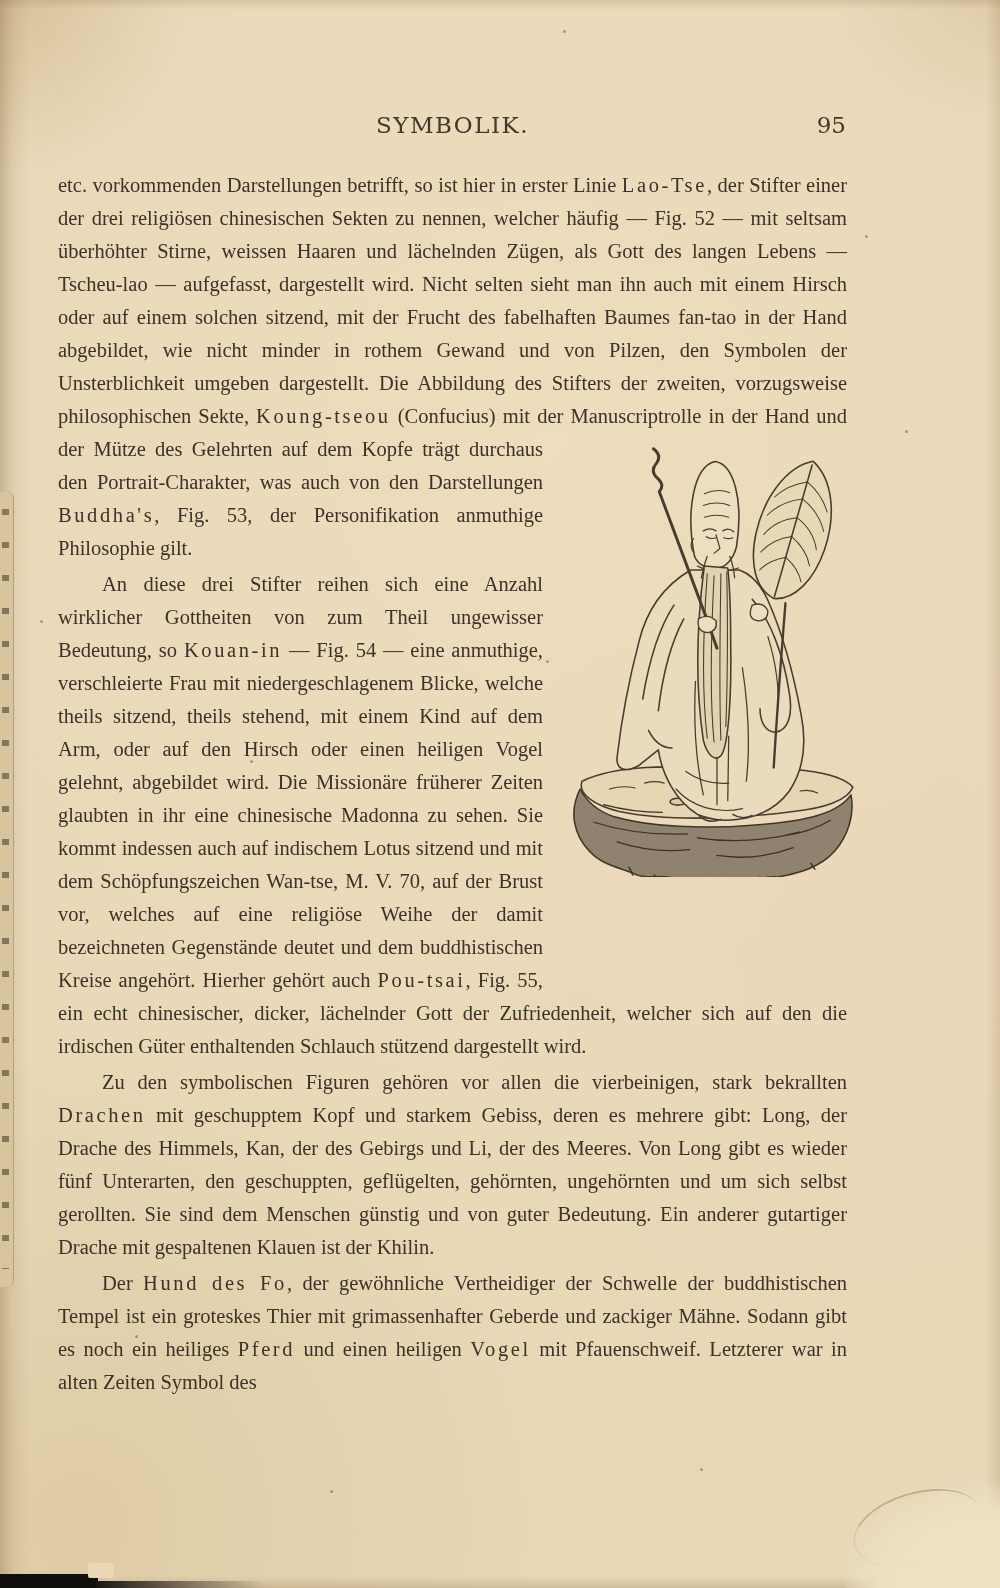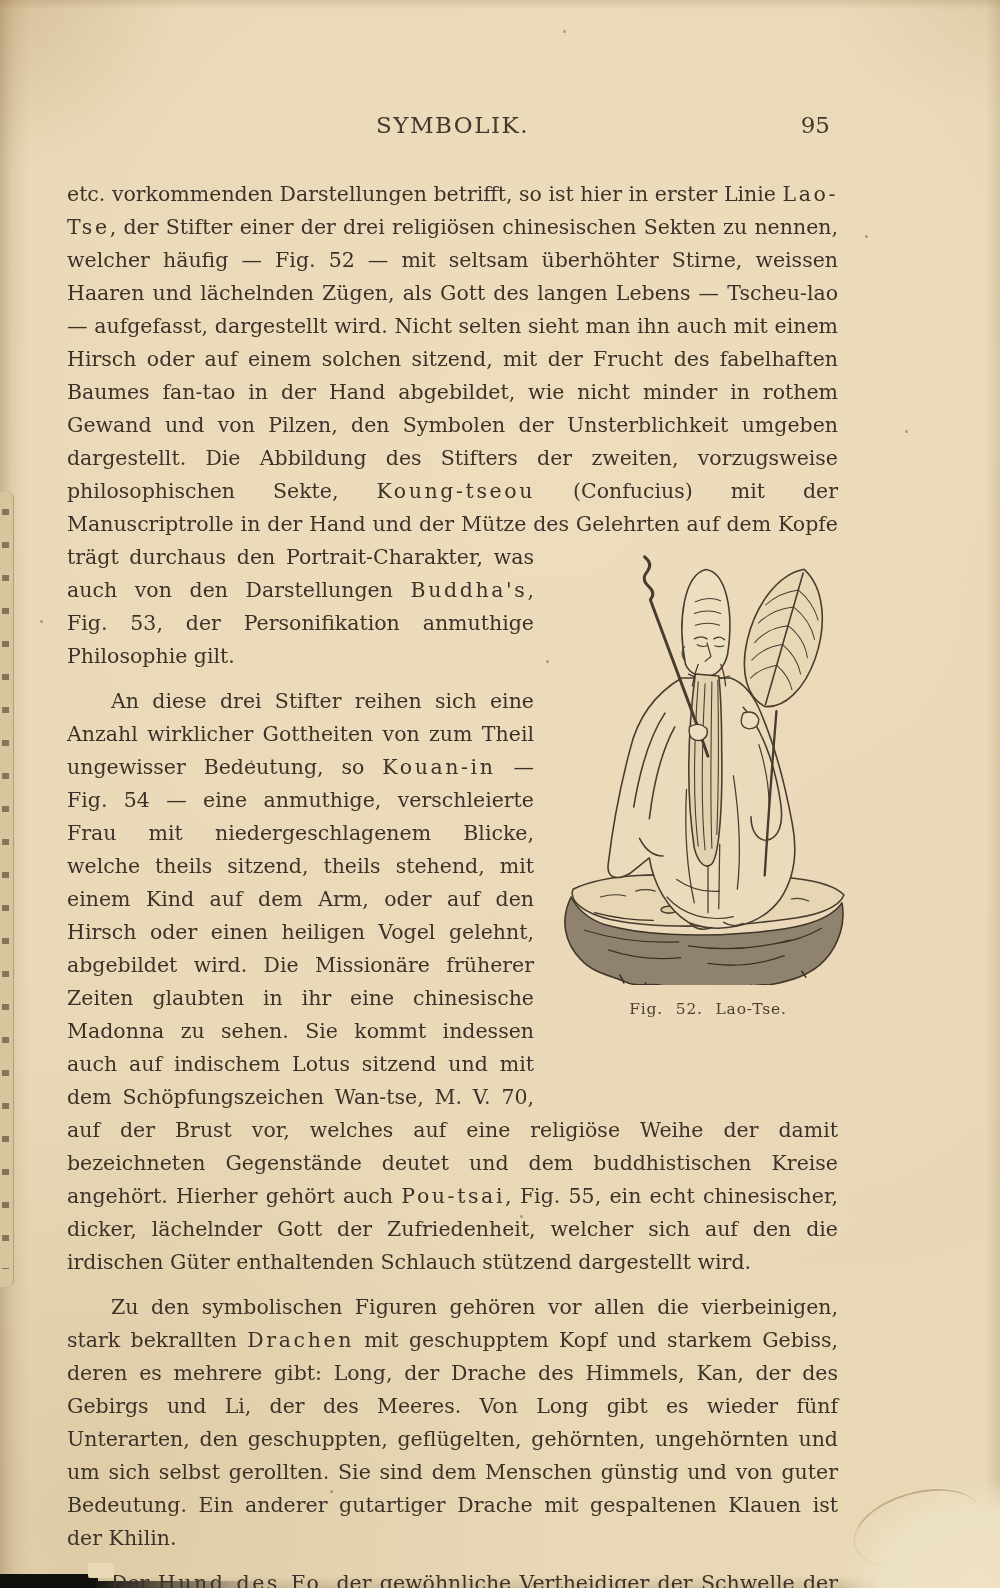--- a/index.html
+++ b/index.html
@@ -35,25 +35,25 @@
   .flaw-blob{position:absolute;left:845px;top:1482px;width:215px;height:130px;
     background:radial-gradient(ellipse at 62% 78%, #eee1c4 0%, #ece0c2 52%, rgba(236,224,194,0) 74%);}
   .flaw-crease{position:absolute;left:852px;top:1492px;width:130px;height:70px;border-radius:50%;
     border-top:2px solid rgba(150,120,80,.45);border-left:1px solid rgba(150,120,80,.18);
     border-right:none;border-bottom:none;transform:rotate(-16deg);}
   .speck{position:absolute;width:3px;height:3px;border-radius:50%;background:rgba(88,68,48,.45);}
   
   .page-header{position:absolute;left:55px;top:112px;width:795px;height:30px;
     font-size:23px;letter-spacing:1.5px;color:#42382c;}
   .page-title{position:absolute;left:0;right:0;text-align:center;}
-  .page-number{position:absolute;right:20px;top:0;letter-spacing:0;}
+  .page-number{position:absolute;right:4px;top:0;letter-spacing:0;}
   
   .text-block{position:absolute;left:55px;top:166px;width:795px;
     font-size:20.5px;line-height:33px;text-align:justify;}
-  .text-block p{margin:12px;}
+  .text-block p{margin:3px;font-family:Liberation Serif, serif;}
   .text-block p.indent{text-indent:44px;}
   .sperr{letter-spacing:2.6px;}
   
   .figure-float{float:right;width:320px;height:560px;margin:4px -30px 0 14px;text-align:center;}
   .figure-float svg{display:block;margin:0 auto;}
   .figure-caption{display:block;margin-top:8px;font-size:15.5px;color:#4a4034;
     letter-spacing:.8px;word-spacing:7px;}
 </style>
 </head>
 <body>
@@ -131,20 +131,19 @@
           <path d="M238 22 C214 34 200 70 202 108 C204 142 218 164 238 168 C258 164 272 140 274 106 C276 68 262 34 238 22 Z" fill="#e7d8b6"></path>
           <path d="M238 26 L238 166" stroke-width="1.6"></path>
           <path d="M238 44 q-18 8 -28 24 M238 62 q-20 8 -30 26 M238 82 q-20 8 -28 26 M238 102 q-18 8 -26 24 M238 124 q-16 8 -22 20 M238 44 q18 8 28 24 M238 62 q20 8 30 26 M238 82 q20 8 28 26 M238 102 q18 8 26 24 M238 124 q16 8 22 20" stroke-width="1"></path>
         </g>
         <path d="M230 170 C226 220 222 272 218 338" stroke-width="2.4"></path>
         <path d="M196 172 q12 -4 16 6 q0 10 -10 10 q-12 -2 -6 -16 Z" fill="#ecdfc0" stroke-width="1.4"></path>
 
         <path d="M142 388 q10 8 22 3 M176 386 q10 6 20 1" stroke-width="1.4"></path>
       </g>
     </svg>
-    <span class="figure-caption">Fig. 52.  Lao-Tse.</span>
   </span>
 <span>trägt durchaus den Portrait-Charakter, was auch von den Darstellungen </span><span class="sperr">Buddha's</span><span>, Fig. 53, der Personifikation anmuthige Philosophie gilt.</span></p>
       <p class="indent"><span>An diese drei Stifter reihen sich eine Anzahl wirklicher Gottheiten von zum Theil ungewisser Bedeutung, so </span><span class="sperr">Kouan-in</span><span> — Fig. 54 — eine anmuthige, verschleierte Frau mit niedergeschlagenem Blicke, welche theils sitzend, theils stehend, mit einem Kind auf dem Arm, oder auf den Hirsch oder einen heiligen Vogel gelehnt, abgebildet wird. Die Missionäre früherer Zeiten glaubten in ihr eine chinesische Madonna zu sehen. Sie kommt indessen auch auf indischem Lotus sitzend und mit dem Schöpfungszeichen Wan-tse, M. V. 70, auf der Brust vor, welches auf eine religiöse Weihe der damit bezeichneten Gegenstände deutet und dem buddhistischen Kreise angehört. Hierher gehört auch </span><span class="sperr">Pou-tsai</span><span>, Fig. 55, ein echt chinesischer, dicker, lächelnder Gott der Zufriedenheit, welcher sich auf den die irdischen Güter enthaltenden Schlauch stützend dargestellt wird.</span></p>
       <p class="indent"><span>Zu den symbolischen Figuren gehören vor allen die vierbeinigen, stark bekrallten </span><span class="sperr">Drachen</span><span> mit geschupptem Kopf und starkem Gebiss, deren es mehrere gibt: Long, der Drache des Himmels, Kan, der des Gebirgs und Li, der des Meeres. Von Long gibt es wieder fünf Unterarten, den geschuppten, geflügelten, gehörnten, ungehörnten und um sich selbst gerollten. Sie sind dem Menschen günstig und von guter Bedeutung. Ein anderer gutartiger Drache mit gespaltenen Klauen ist der Khilin.</span></p>
       <p class="indent"><span>Der </span><span class="sperr">Hund des Fo</span><span>, der gewöhnliche Vertheidiger der Schwelle der buddhistischen Tempel ist ein groteskes Thier mit grimassenhafter Geberde und zackiger Mähne. Sodann gibt es noch ein heiliges </span><span class="sperr">Pferd</span><span> und einen heiligen </span><span class="sperr">Vogel</span><span> mit Pfauenschweif. Letzterer war in alten Zeiten Symbol des</span></p>
     </div>
 </div>
 
 </body></html>

